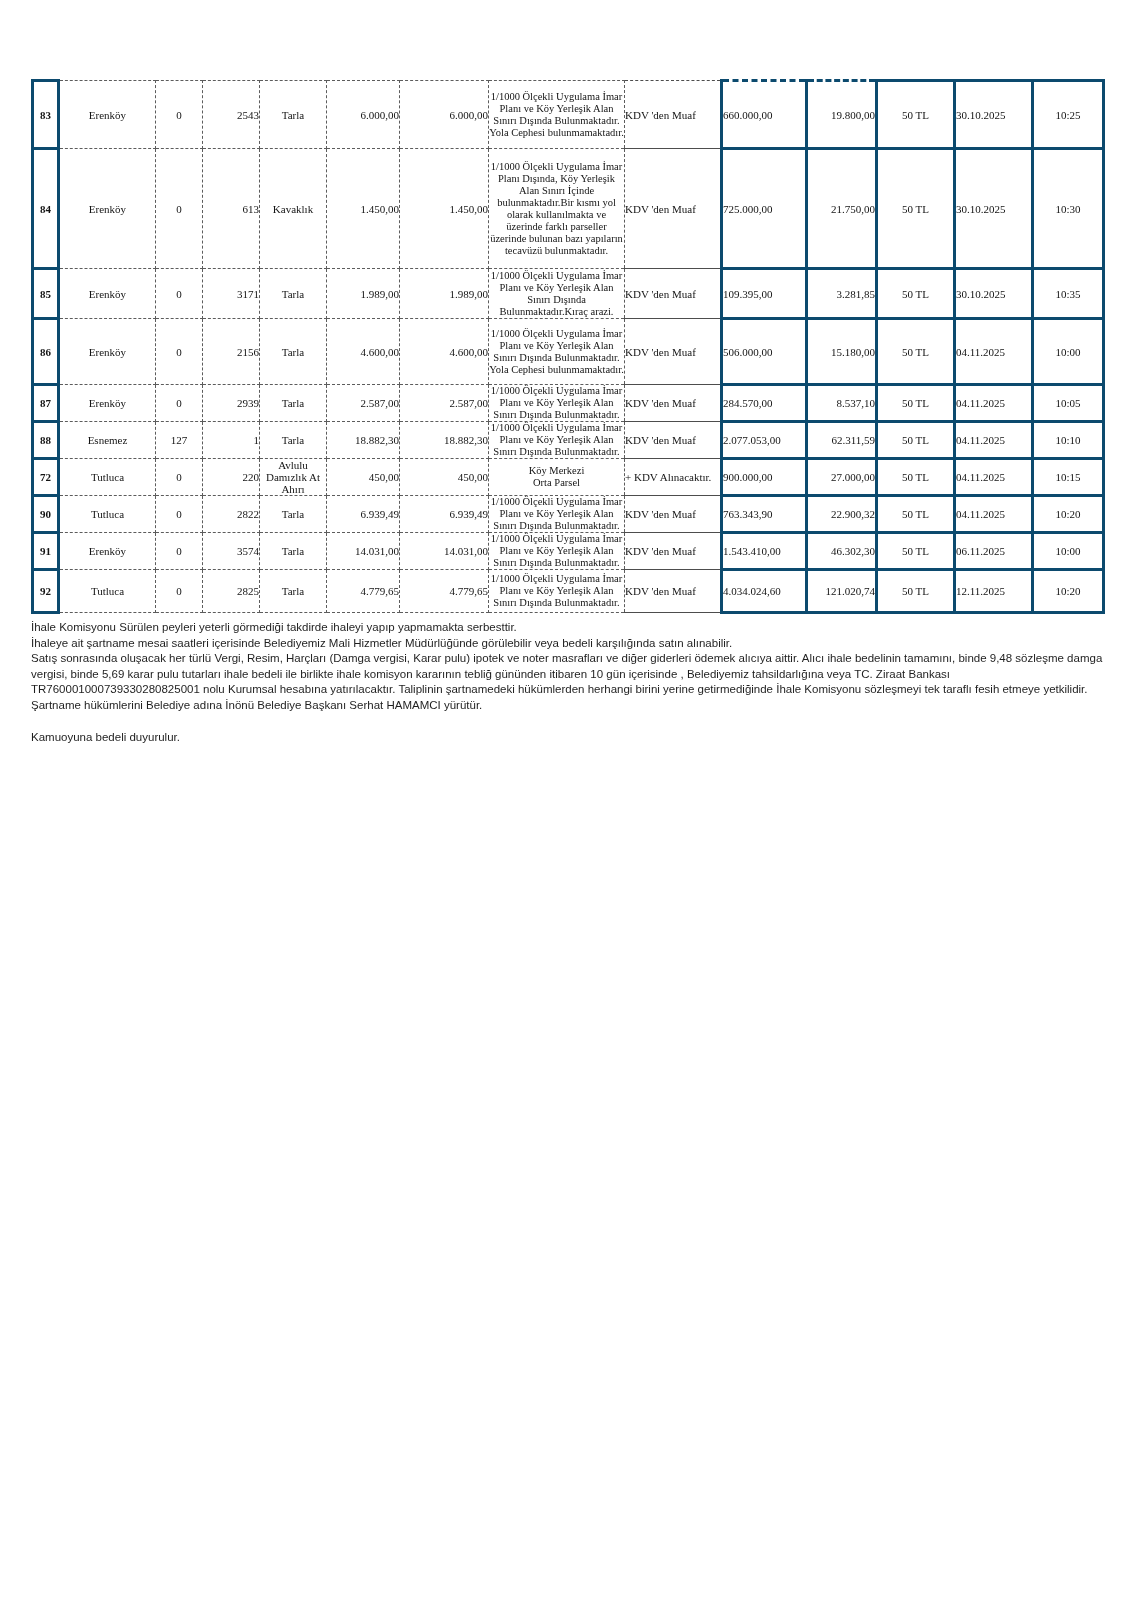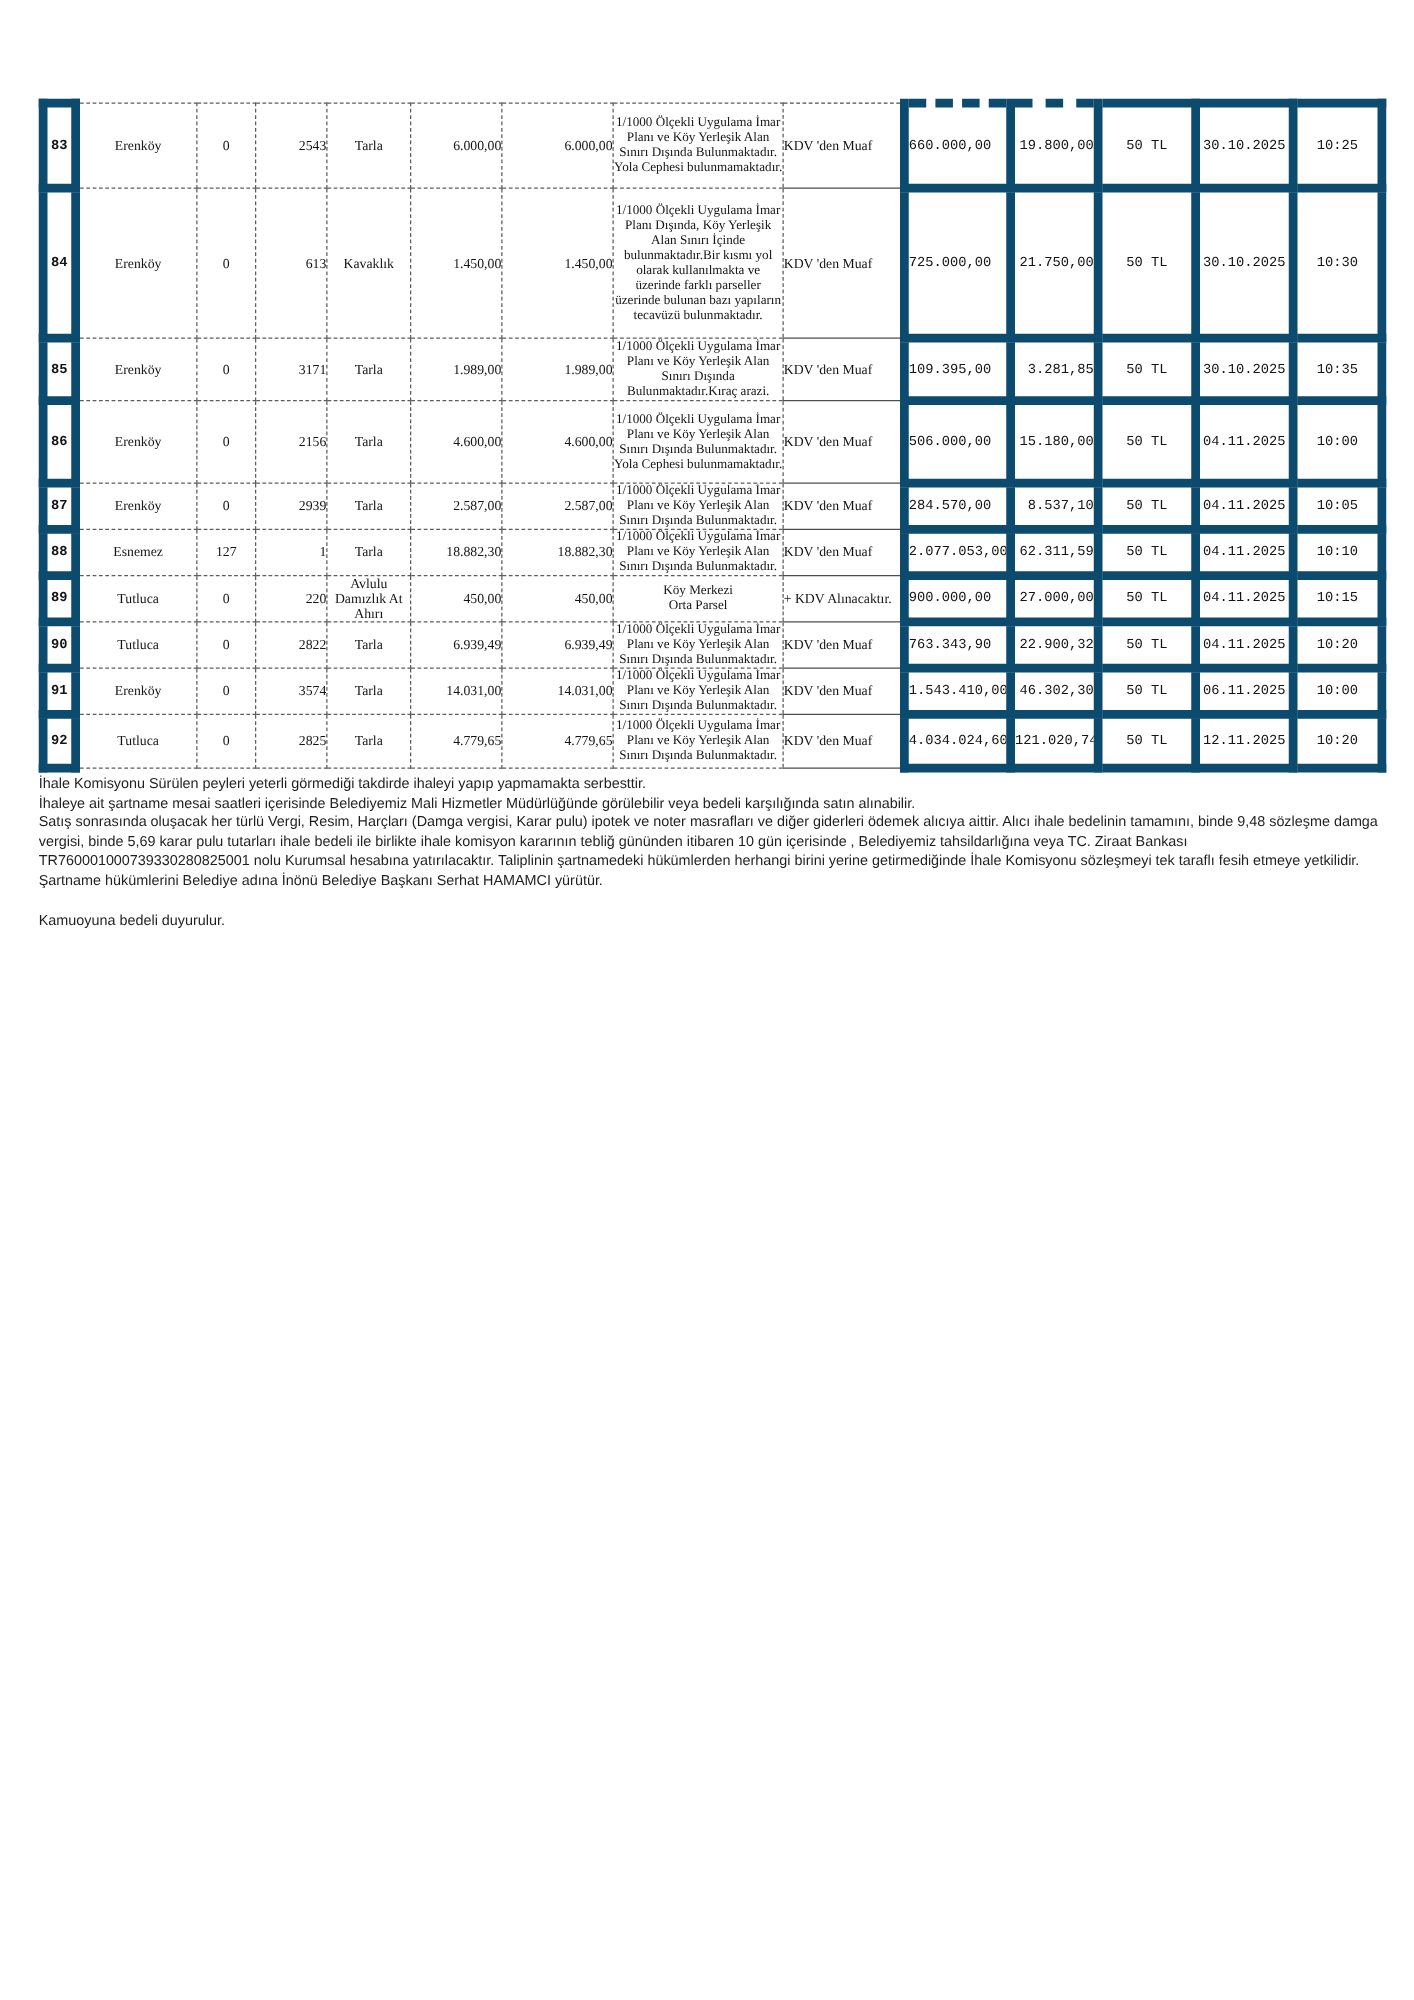--- a/index.html
+++ b/index.html
@@ -23,21 +23,21 @@
     font-family: "Liberation Serif", serif;
     font-size: 11px;
     color: #141414;
   }
   table.auction td {
     vertical-align: middle;
     padding: 0;
     overflow: hidden;
   }
   
-  td.sld { border: 7px solid #0c4a6e; font-family: Liberation Mono, monospace; }
+  td.sld { border: 3px solid #0c4a6e; }
   
   td.dsh { border: 1px dashed #5c5c5c; }
   
   td.kdv { border: 1px solid #4d4d4d; border-left: 1px dashed #5c5c5c; }
   tr:first-child td.kdv,
   tr:first-child td.price,
   tr:first-child td.deposit { border-top-style: dashed; }
 
   td.c-no      { text-align: center; font-weight: bold; }
   td.c-village { text-align: center; }
@@ -45,21 +45,21 @@
   td.c-parcel  { text-align: right; }
   td.c-type    { text-align: center; line-height: 12px; }
   td.c-area    { text-align: right; padding-right: 3px; }
   td.c-area2   { text-align: right; padding-right: 1px; }
   td.c-desc    { text-align: center; padding: 1px 2px 1px 3px;
                  font-size: 10.5px; line-height: 12px; white-space: pre-line; }
   td.kdv       { text-align: left; padding-left: 3px; }
   td.price     { text-align: left; padding-right: 11px; }
   td.deposit   { text-align: right; padding-right: 11px; }
   td.c-fee     { text-align: center; }
-  td.c-date    { text-align: center; }
+  td.c-date    { }
   td.c-time    { text-align: center; }
 
   
   tr:nth-child(1)  { height: 68px; }
   tr:nth-child(2)  { height: 120px; }
   tr:nth-child(3)  { height: 50px; }
   tr:nth-child(4)  { height: 66px; }
   tr:nth-child(5)  { height: 36px; }
   tr:nth-child(6)  { height: 34px; }
   tr:nth-child(7)  { height: 37px; }
@@ -220,21 +220,21 @@
 Sınırı Dışında Bulunmaktadır.</td>
       <td class="kdv">KDV 'den Muaf</td>
       <td class="sld price">2.077.053,00</td>
       <td class="sld deposit">62.311,59</td>
       <td class="sld c-fee">50 TL</td>
       <td class="sld c-date">04.11.2025</td>
       <td class="sld c-time">10:10</td>
     </tr>
 
     <tr>
-      <td class="sld c-no">89</td>
+      <td class="sld c-no">72</td>
       <td class="dsh c-village">Tutluca</td>
       <td class="dsh c-block">0</td>
       <td class="dsh c-parcel">220</td>
       <td class="dsh c-type">Avlulu Damızlık At Ahırı</td>
       <td class="dsh c-area">450,00</td>
       <td class="dsh c-area2">450,00</td>
       <td class="dsh c-desc">Köy Merkezi
 Orta Parsel</td>
       <td class="kdv">+ KDV Alınacaktır.</td>
       <td class="sld price">900.000,00</td>

